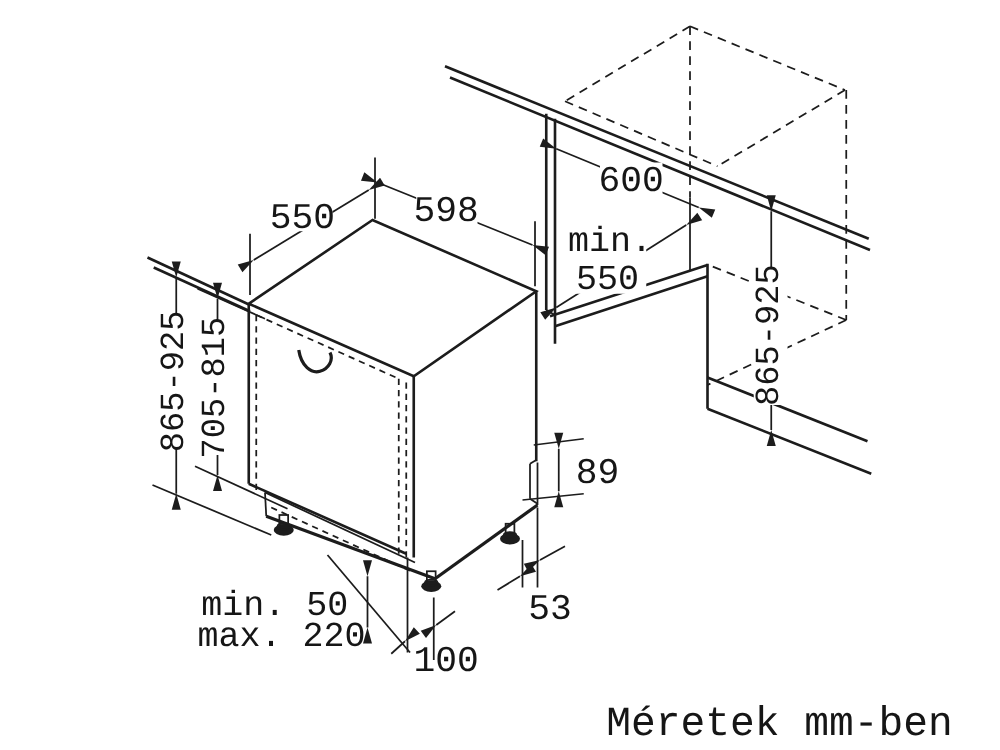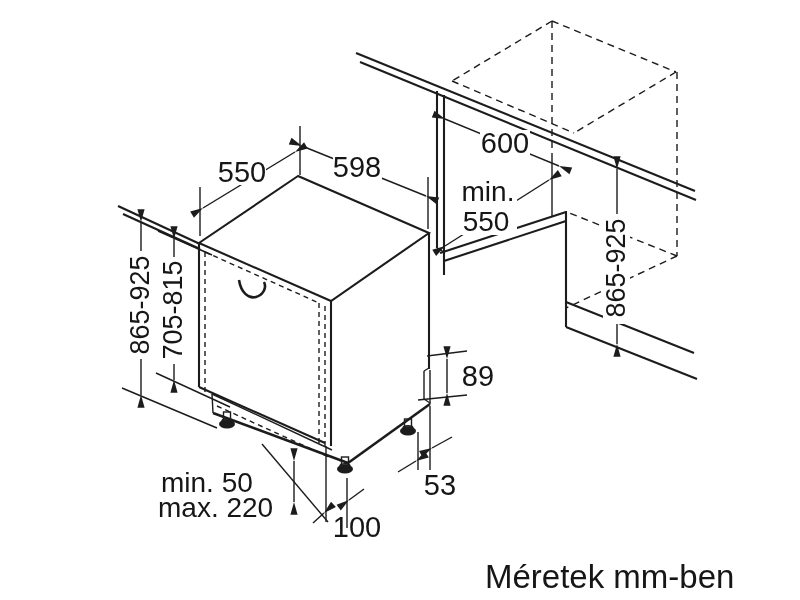--- a/index.html
+++ b/index.html
@@ -1,16 +1,16 @@
 <!DOCTYPE html>
 <html><head>
 <meta charset="utf-8">
 <style>
   html,body{margin:0;padding:0;background:#fff;}
-  .stage{position:relative;width:800px;height:600px;background:#1d4ed8;font-family:Liberation Sans, sans-serif;overflow:hidden;}
+  .stage{position:relative;width:800px;height:600px;background:#1d4ed8;font-family:Liberation Mono, monospace;overflow:hidden;}
   svg text{fill:#161616;}
   .dimtxt{font-size:29px;}
   .dimtxt-sm{font-size:28px;}
   .rottxt{font-size:27px;}
   .caption{font-size:33px;}
   .ln{stroke:#1c1c1c;fill:none;}
   .w1{stroke-width:1.4px;}
   .w2{stroke-width:2.1px;}
   .w3{stroke-width:2.6px;}
   .dash{stroke-dasharray:7 5;}

